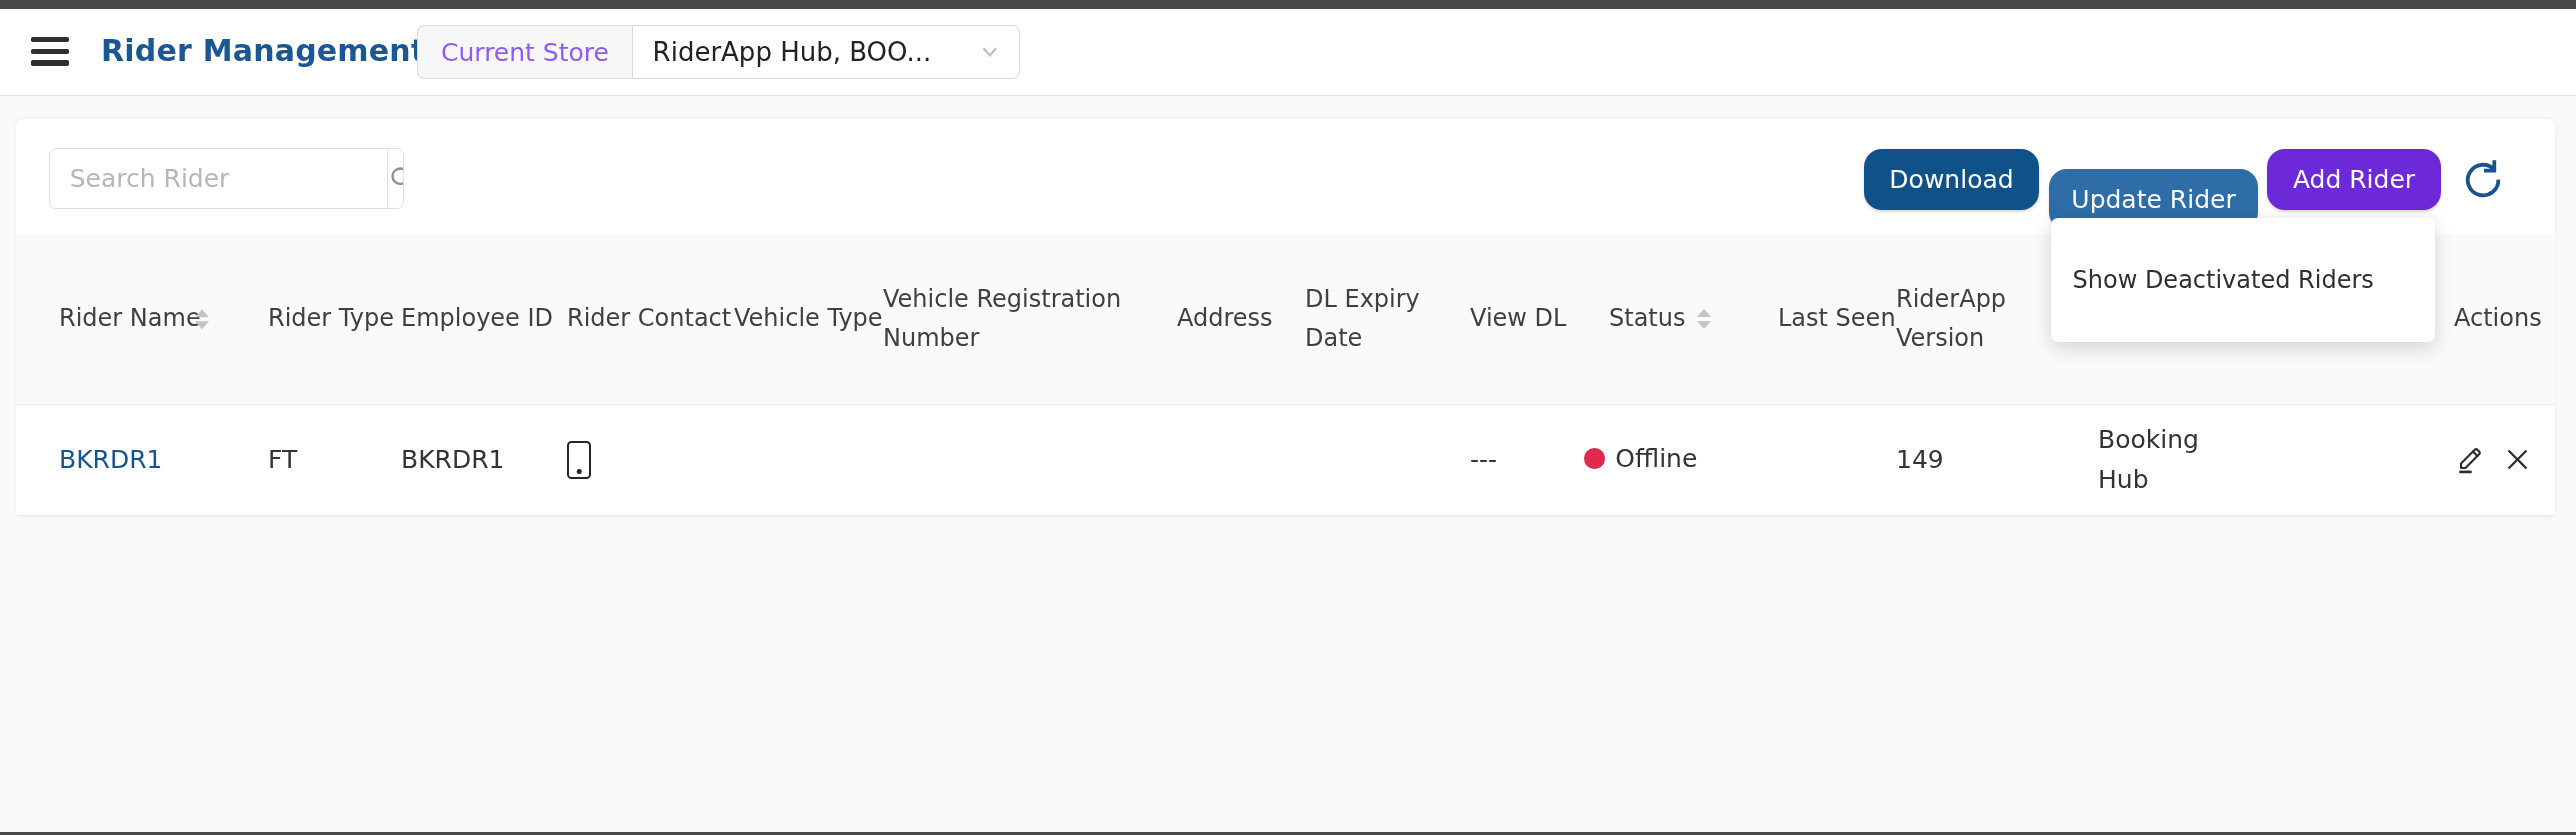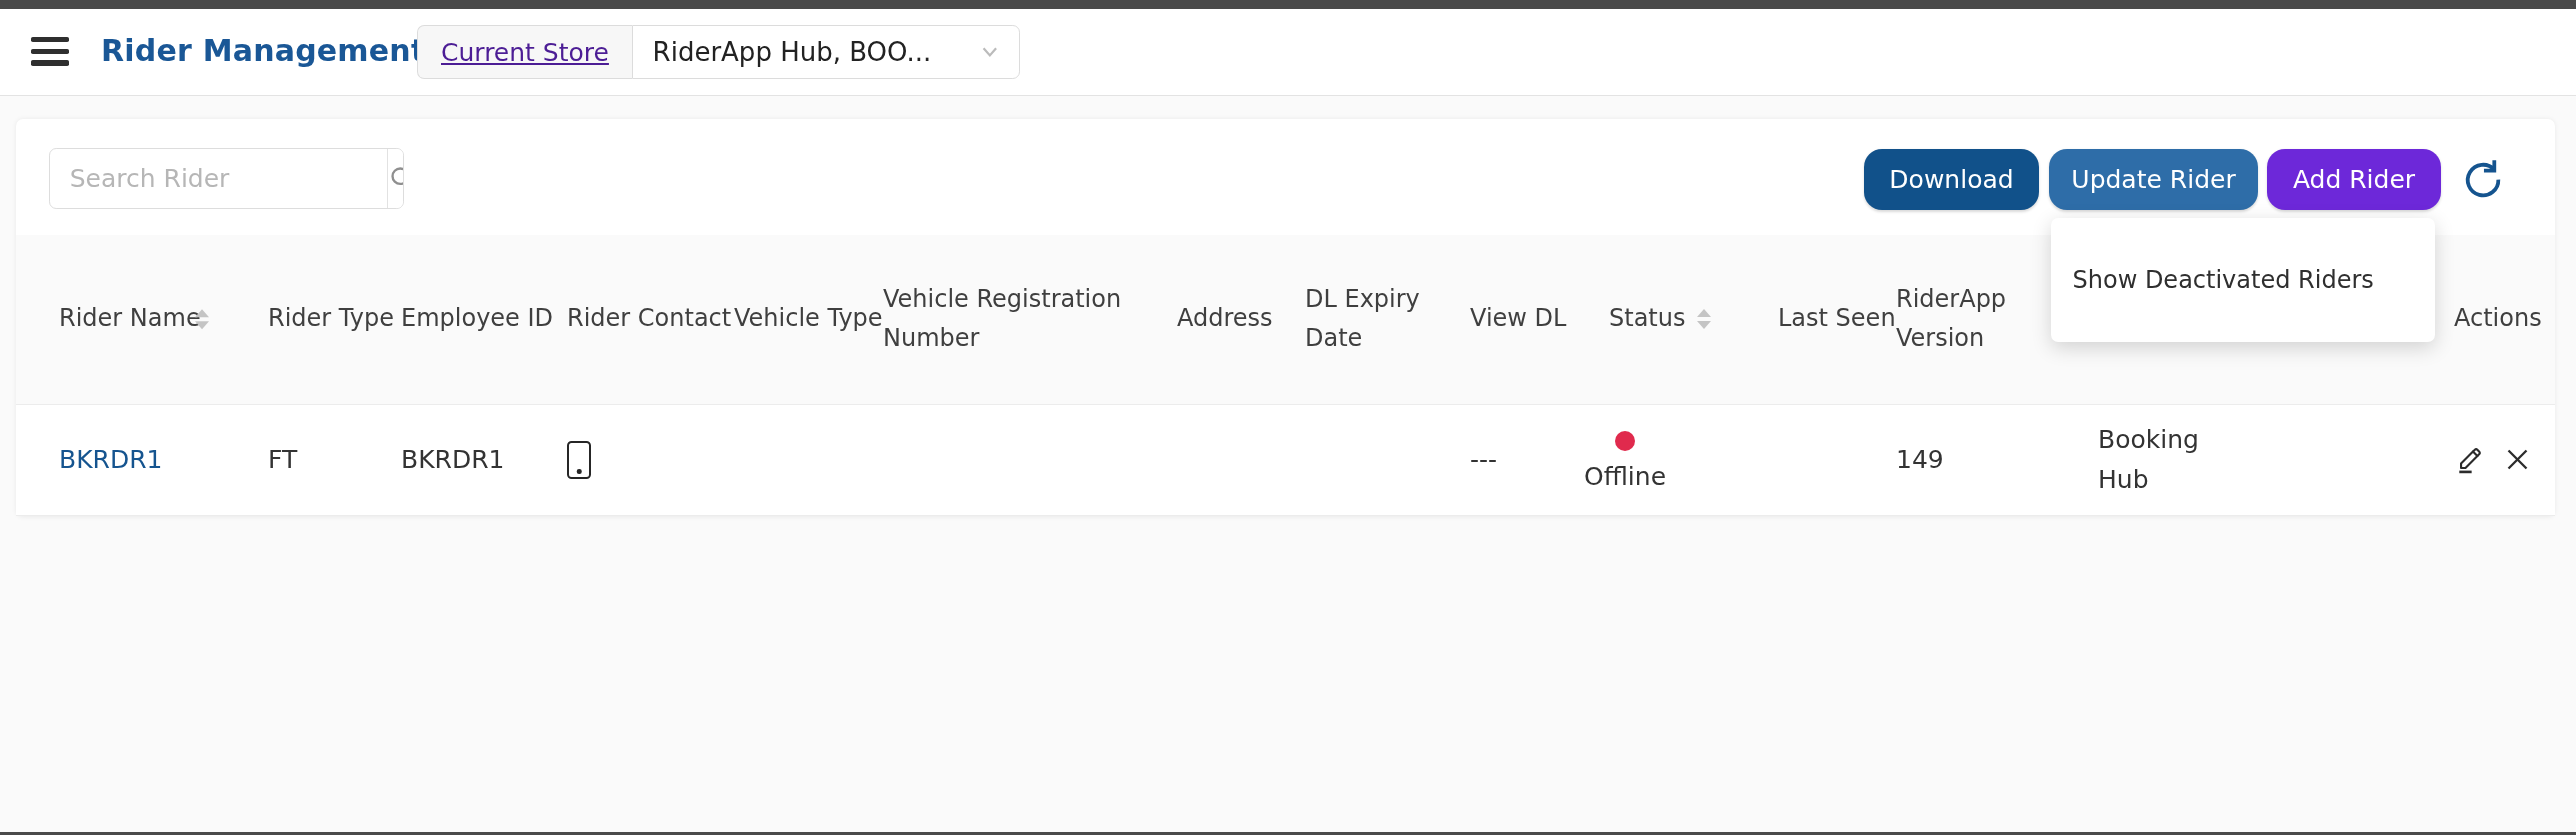--- a/index.html
+++ b/index.html
@@ -10,57 +10,57 @@
   
   .strip-top { position:absolute; left:0; top:0; width:2576px; height:9px; background:#4a4a4a; }
   .strip-bottom { position:absolute; left:0; top:832px; width:2576px; height:4.5px; background:#4a4a4a; }
 
   
   .appbar { position:absolute; left:0; top:9px; width:2576px; height:87px; background:#ffffff; border-bottom:1.8px solid #e3e3e3; }
   .hamburger { position:absolute; left:31px; top:28px; width:38px; height:30px; cursor:pointer; }
   .hamburger span { display:block; height:5.4px; background:#2f2f2f; border-radius:1.8px; margin-bottom:6.3px; }
   .page-title { position:absolute; left:101px; top:24px; font-size:30px; font-weight:bold; color:#1a5796; letter-spacing:0.2px; }
   .store-group { position:absolute; left:417px; top:16px; height:54px; display:flex; }
-  .store-label { height:54px; display:flex; align-items:center; padding:0 23px; background:#f7f7f7; border:1.8px solid #dcdcdc; border-right:none; border-radius:7.2px 0 0 7.2px; font-size:25px; color:#4c1d95;text-decoration:underline; }
+  .store-label { height:54px; display:flex; align-items:center; padding:0 23px; background:#f7f7f7; border:1.8px solid #dcdcdc; border-right:none; border-radius:7.2px 0 0 7.2px; font-size:25px; color:#8b5cf6; }
   .store-select { height:54px; width:388px; display:flex; align-items:center; background:#fff; border:1.8px solid #dcdcdc; border-radius:0 7.2px 7.2px 0; padding:0 19.7px; font-size:26px; color:#222; cursor:pointer; }
   .store-select .value { flex:1; white-space:nowrap; overflow:hidden; }
   .chevron { width:19.7px; height:19.7px; flex:0 0 auto; }
   .chevron svg { display:block; }
 
   
   .card { position:absolute; left:16px; top:119px; width:2539px; height:397px; background:#ffffff; border-radius:7.2px; box-shadow:0 0.9px 5.4px rgba(0,0,0,0.07); }
 
   
   .search-box { position:absolute; left:49px; top:148px; width:355px; height:61px; border:1.8px solid #dddddd; border-radius:7.2px; background:#fff; display:flex; overflow:hidden; }
   .search-box input { flex:1; border:none; outline:none; padding:0 0 0 19.7px; font-size:25px; color:#333; font-family:inherit; background:transparent; }
   .search-box input::placeholder { color:#b6b6b6; }
   .search-btn { width:48px; border-left:1.8px solid #e2e2e2; display:flex; align-items:center; justify-content:center; cursor:pointer; background:#fff; }
 
   
   .btn { position:absolute; top:149px; height:61px; border:none; border-radius:18px; color:#fff; font-size:25px; font-family:inherit; cursor:pointer; box-shadow:0 1.8px 2.7px rgba(0,0,0,0.15); }
   .btn-download { left:1864px; width:175px; background:#11518a; }
-  .btn-update { left:2049px; width:209px; background:#2e6da8; }
+  .btn-update { left:2049px; width:209px; background:#2e6da8;margin-top:20px; }
   .btn-add { left:2267px; width:174px; background:#6d28d9;text-align:center; }
   .refresh { position:absolute; left:2461px; top:158px; width:45px; height:45px; cursor:pointer; }
 
   
   table.riders { position:absolute; left:16px; top:235px; width:2539px; border-collapse:collapse; table-layout:fixed; }
   table.riders th { height:169px; background:#fafafa; font-weight:normal; font-size:24px; color:#3f3f3f; text-align:left; vertical-align:middle; line-height:1.65; border-bottom:1.8px solid #ececec; position:relative; }
   table.riders td { height:111px; background:#fff; font-size:25px; color:#333; text-align:left; vertical-align:middle; border-bottom:1.8px solid #ececec; }
   .pad-first { padding-left:43px; }
   .sort { display:inline-flex; flex-direction:column; gap:3.6px; vertical-align:middle; }
   .sort i { display:block; width:0; height:0; border-left:7.2px solid transparent; border-right:7.2px solid transparent; }
   .sort .up { border-bottom:8px solid #c4c4c4; }
   .sort .down { border-top:8px solid #c4c4c4; }
   .sort-abs { position:absolute; left:179px; top:50%; transform:translateY(-50%); }
   .th-inline { display:inline-flex; align-items:center; gap:12px; }
   .link { color:#15548f; cursor:pointer; }
   .phone-icon { width:24px; height:38px; border:2.7px solid #262626; border-radius:4.5px; position:relative; cursor:pointer; }
   .phone-icon::after { content:""; position:absolute; left:50%; bottom:2.7px; transform:translateX(-50%); width:4.5px; height:4.5px; background:#262626; border-radius:50%; }
-  .status-wrap { display:inline-flex; align-items:center; gap:10.7px; margin-left:-25px;flex-direction:column; }
+  .status-wrap { display:inline-flex; align-items:center; gap:10.7px; margin-left:-25px; }
   .status-dot { width:20.6px; height:20.6px; border-radius:50%; background:#e02a4d; }
   .store-cell { width:134px; line-height:1.6; }
   .actions-wrap { display:flex; align-items:center; gap:19.7px; }
   .icon-btn { cursor:pointer; display:inline-flex; }
 
   
   .menu { position:absolute; left:2051px; top:218px; width:384px; height:124px; background:#fff; border-radius:7.2px; box-shadow:0 5.4px 19.7px rgba(0,0,0,0.16); z-index:20; display:flex; flex-direction:column; justify-content:space-evenly; padding:3.6px 0; }
   .menu-item { padding:5.4px 21.5px; font-size:24px; color:#2f2f2f; white-space:nowrap; cursor:pointer; }
 </style>
 </head>

